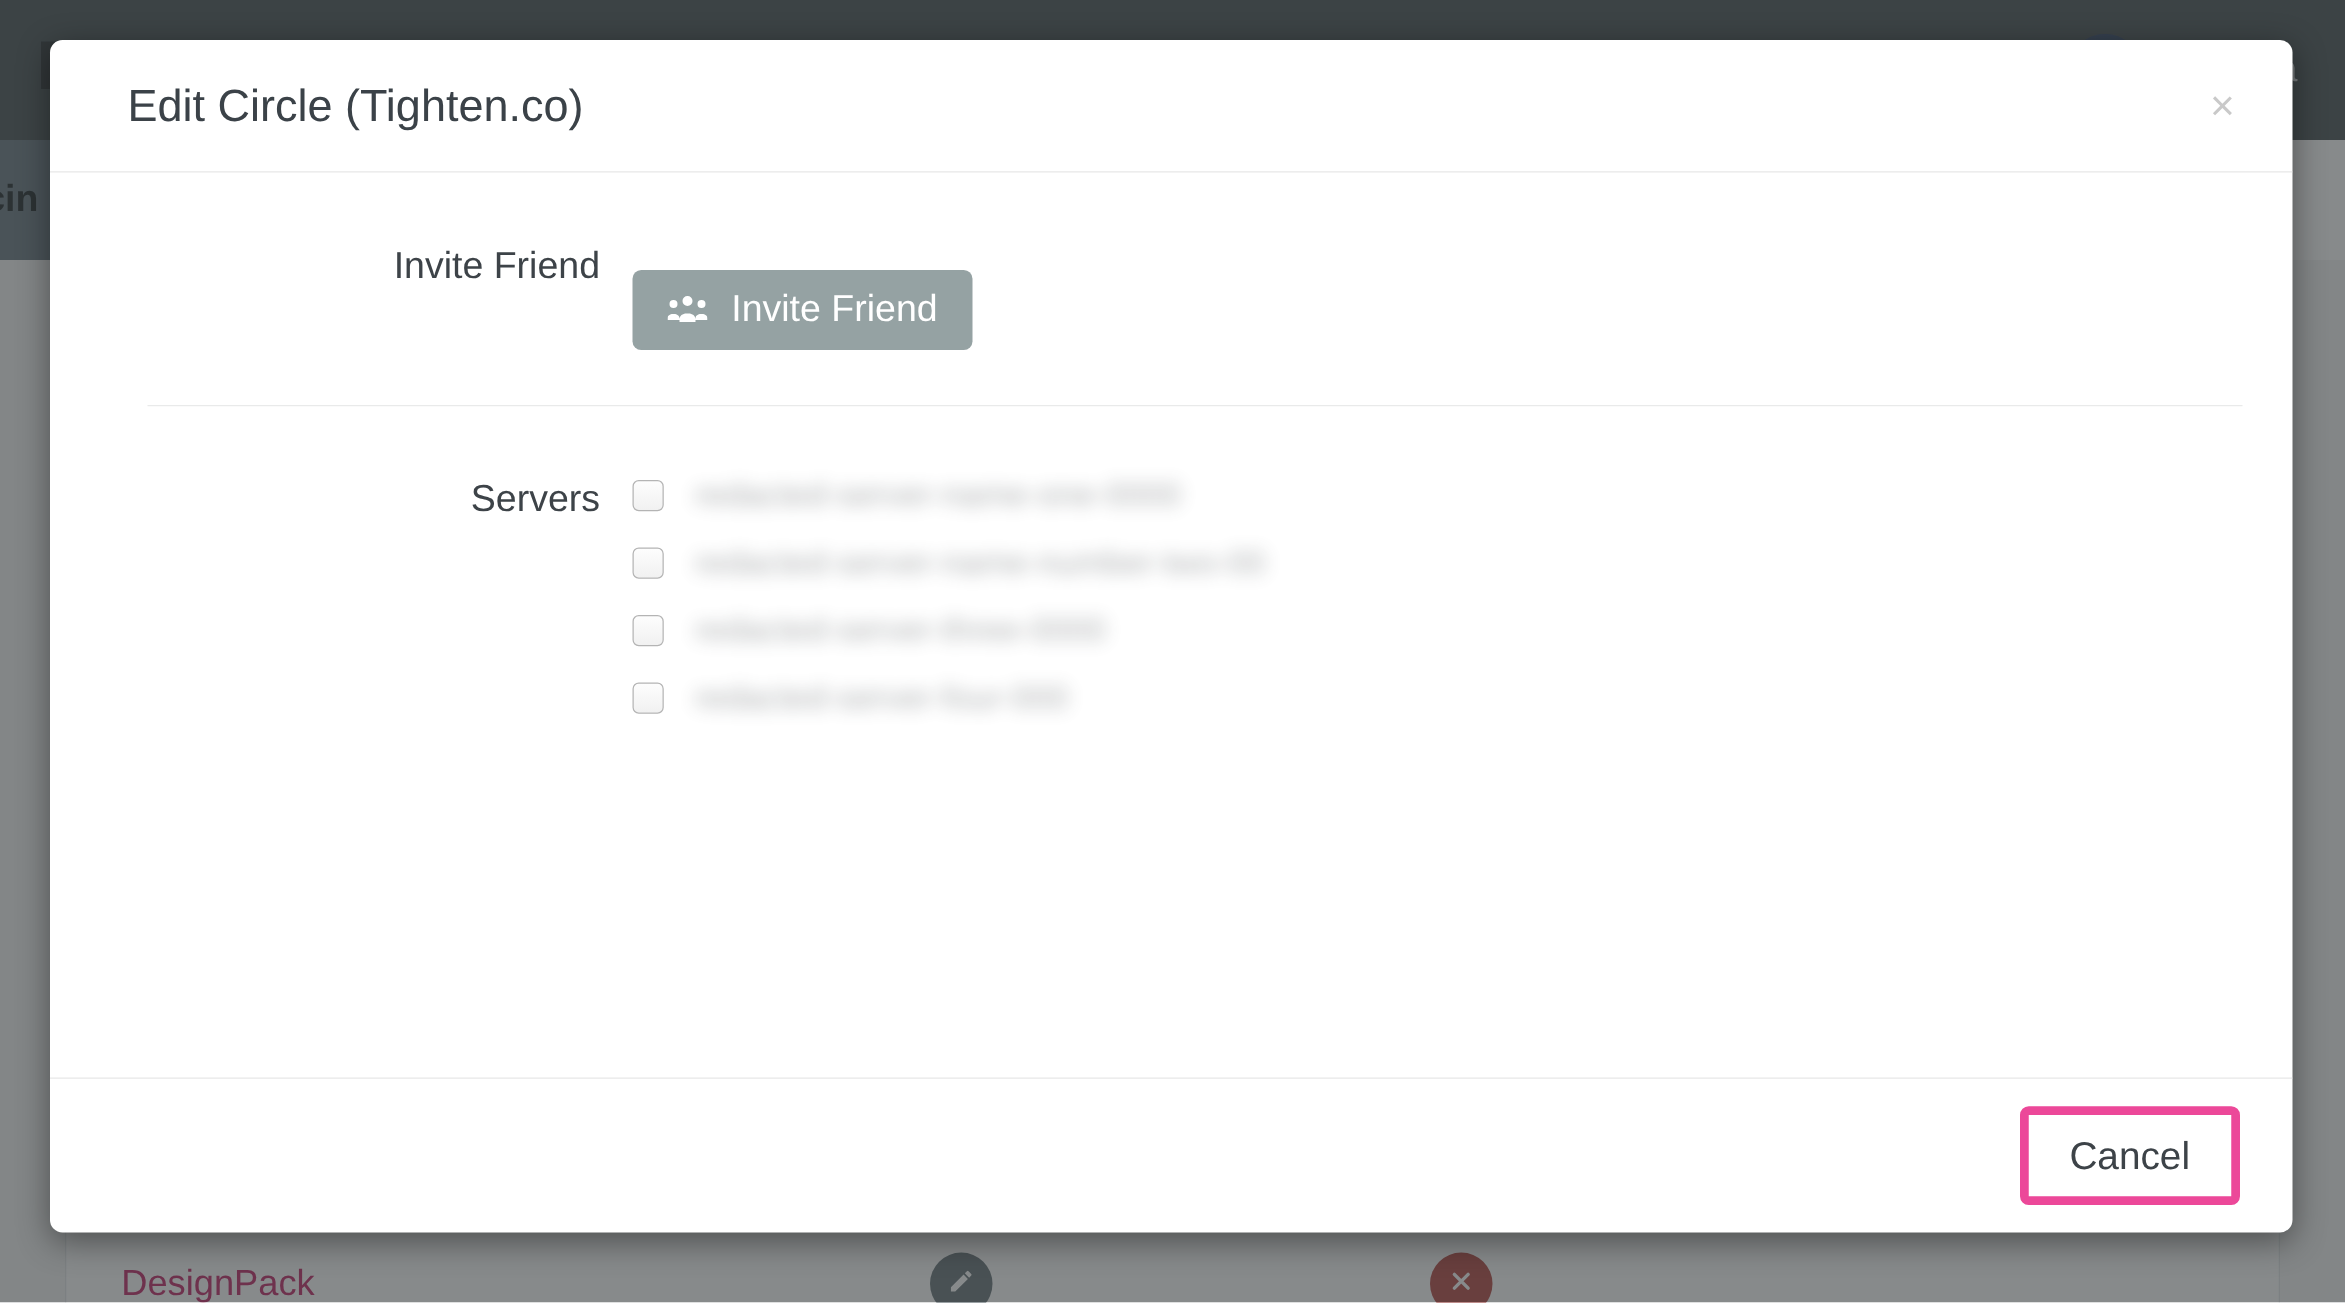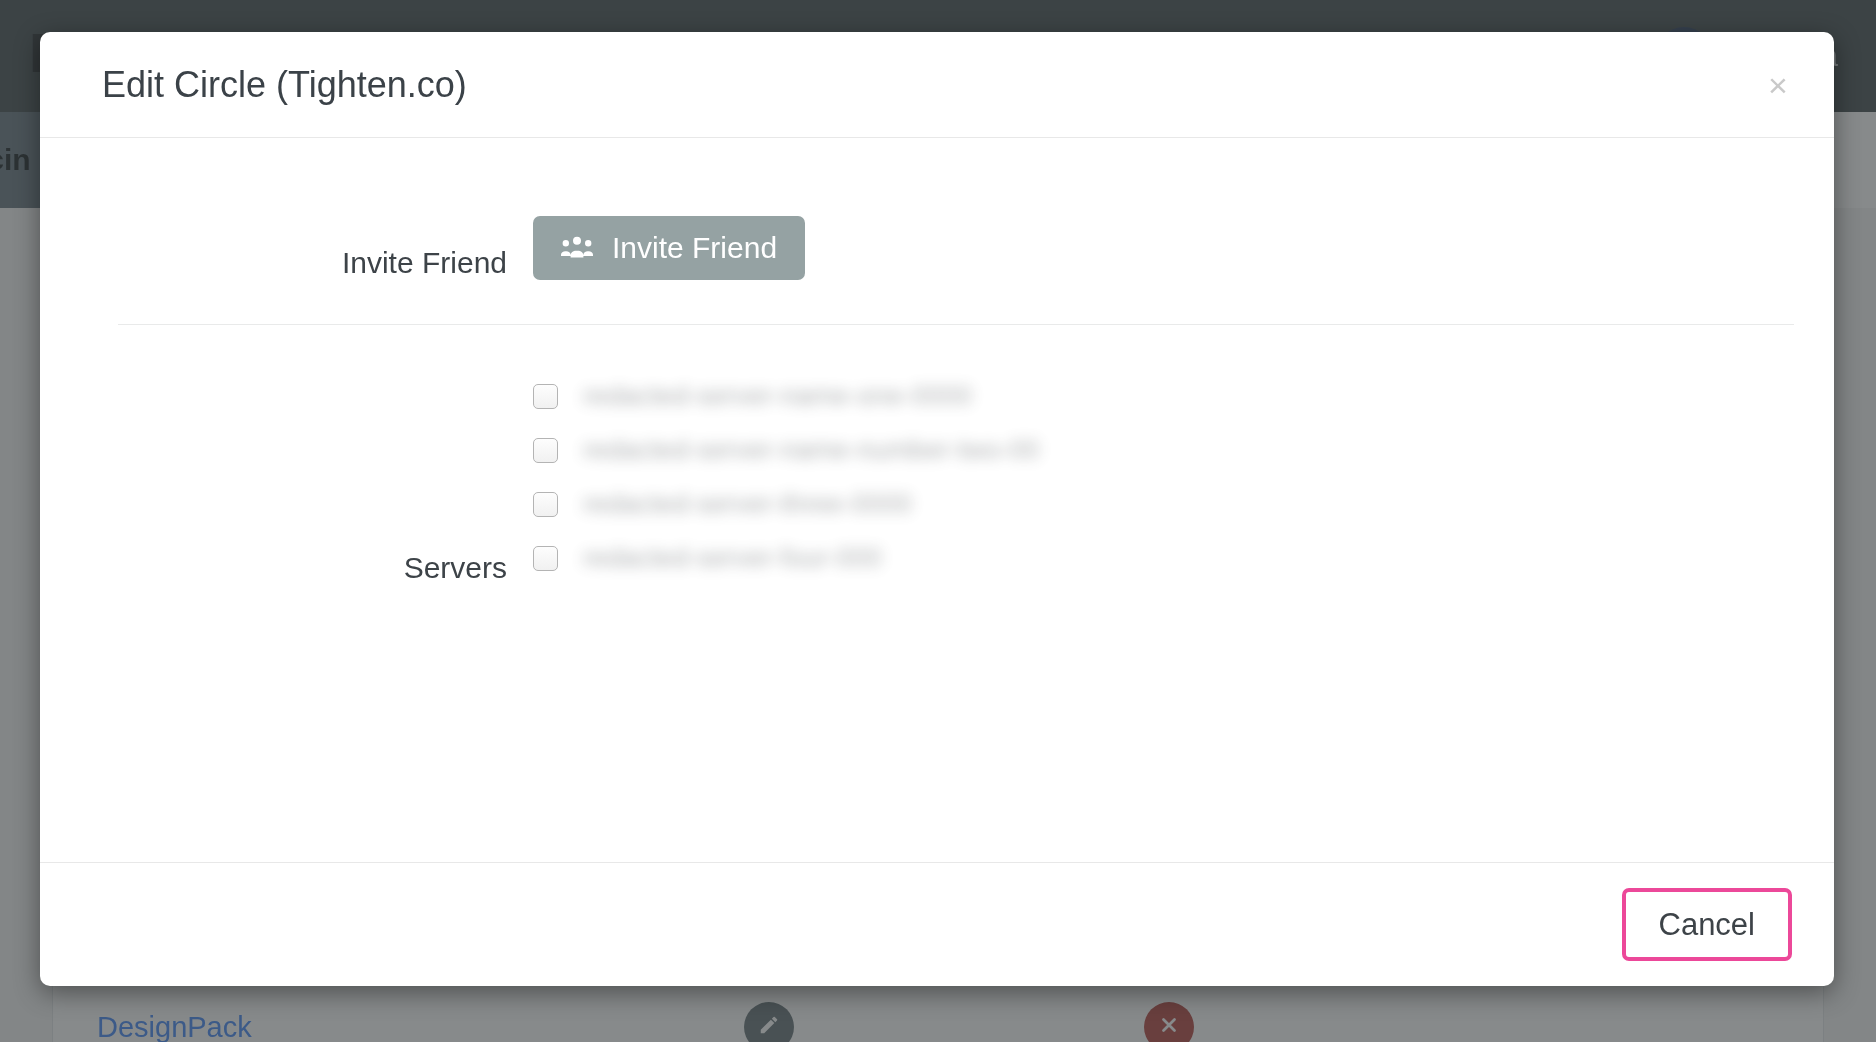--- a/index.html
+++ b/index.html
@@ -120,21 +120,21 @@
     left: 0; top: 20px;
     width: 100%;
     height: 76px;
     display: flex;
     align-items: center;
     box-sizing: border-box;
     padding: 0 44px;
   }
   .bg-row-label {
     font-size: 29px;
-    color: #3b82f6;
+    color: #be185d;
     white-space: nowrap;
   }
   .bg-row-actions {
     margin-left: auto;
     display: flex;
     align-items: center;
     gap: 350px;
     padding-right: 585px;
   }
   .bg-circle-btn {
@@ -213,23 +213,22 @@
 
   .modal-body {
     flex: 1 1 auto;
     padding: 44px 0 0 0;
     position: relative;
     box-sizing: border-box;
   }
 
   .form-row {
     display: flex;
-    align-items: flex-end;
+    align-items: flex-start;
     margin-bottom: 0;
-    margin-left: 27px;
   }
   .form-label {
     width: 466px;
     flex: none;
     text-align: right;
     padding-right: 26px;
     box-sizing: border-box;
     font-size: 30px;
     color: #3d4348;
     padding-top: 14px;
@@ -323,21 +322,21 @@
     height: 124px;
     border-top: 1px solid #e8e8e8;
     display: flex;
     align-items: center;
     justify-content: flex-end;
     padding-right: 42px;
     box-sizing: border-box;
   }
   .btn-default {
     background: #ffffff;
-    border: 4px solid #ec4899;
+    border: 7px solid #ec4899;
     border-radius: 7px;
     color: #3d4348;
     font-size: 31px;
     padding: 15px 33px;
     cursor: pointer;
     font-family: "Liberation Sans", sans-serif;
     line-height: 1.15;
   }
 </style>
 </head>

